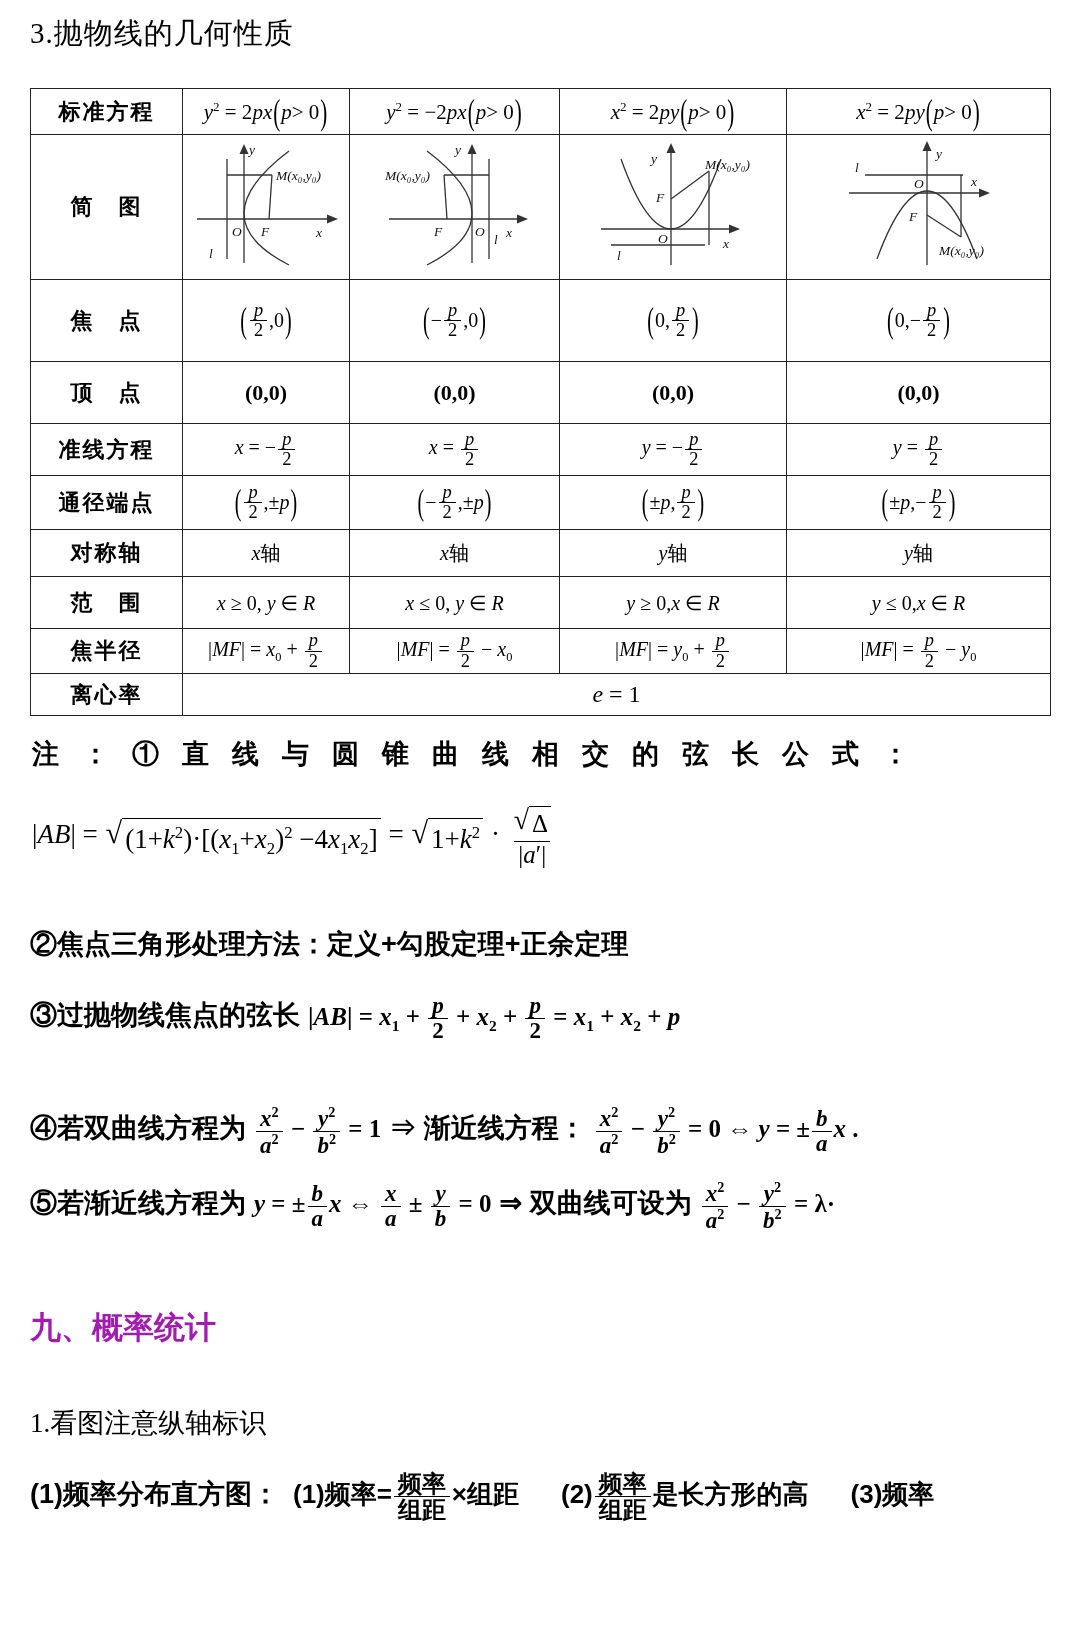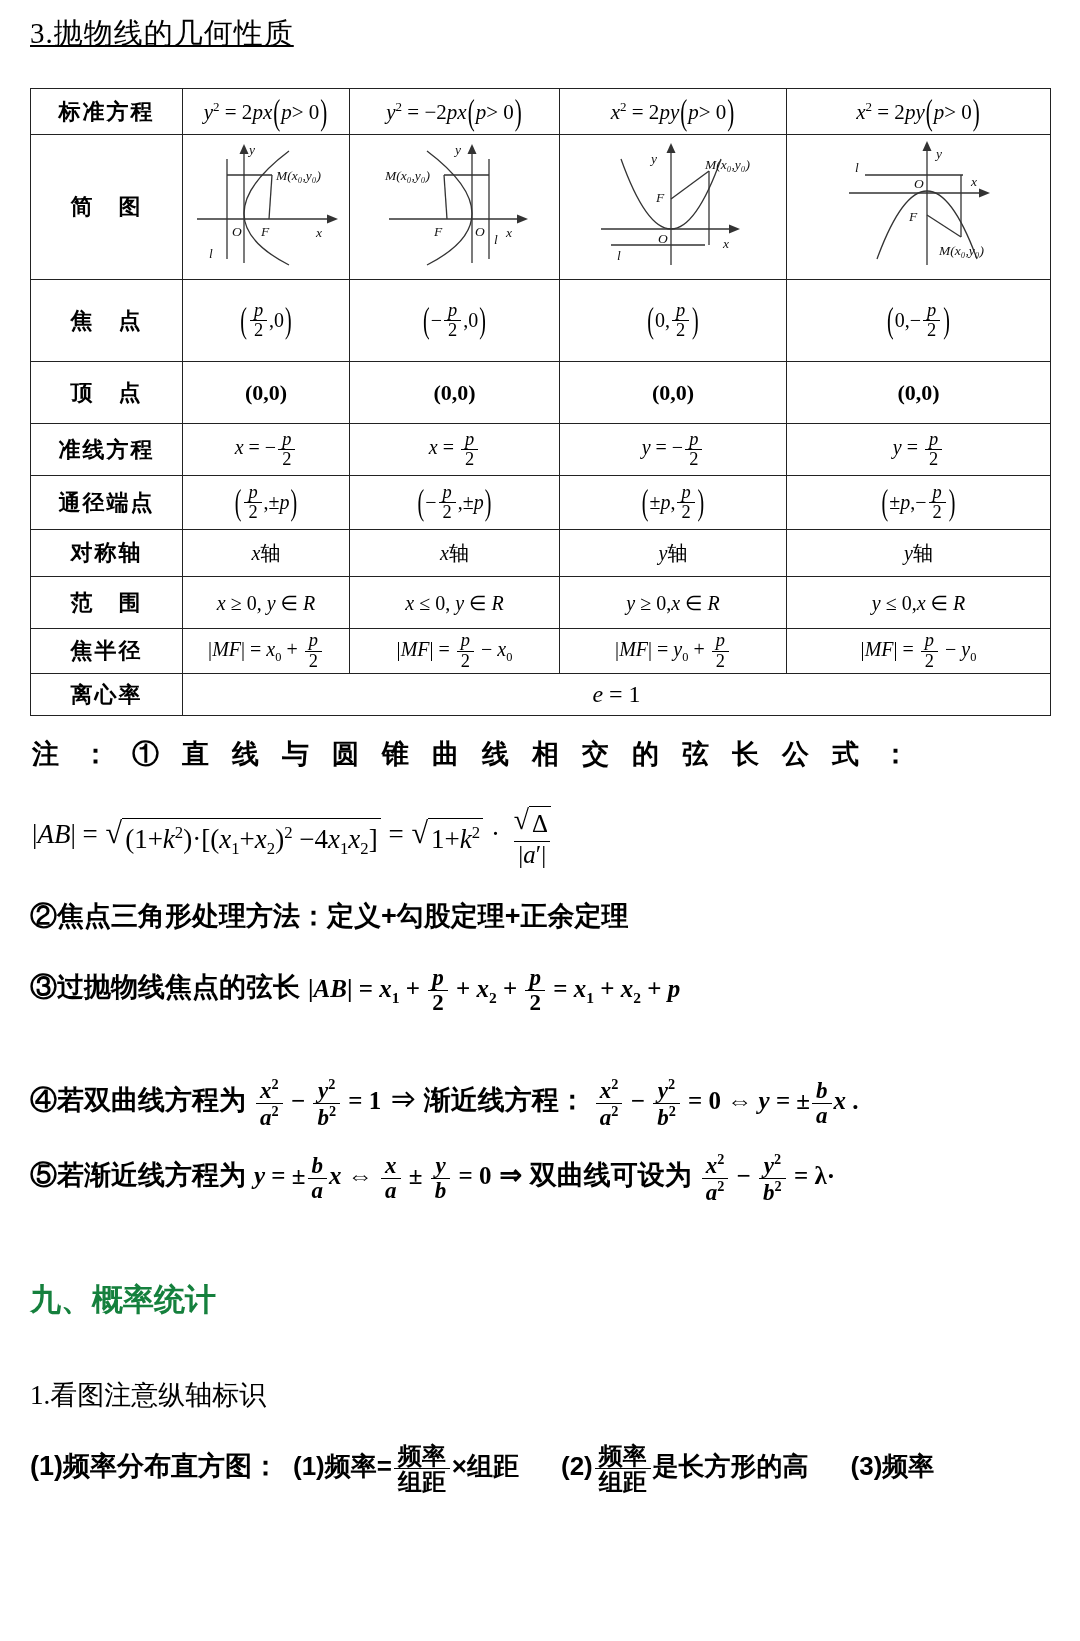--- a/index.html
+++ b/index.html
@@ -2,21 +2,21 @@
 <html><head>
 <meta charset="utf-8">
 <style>
   html,body{margin:0;padding:0;background:#fff;}
   body{width:1080px;height:1641px;overflow:hidden;color:#000;
        font-family:"Liberation Sans",sans-serif;}
   .page{padding:10px 30px 0 30px;position:relative;}
 
   
   .doc-title{font-family:"Liberation Serif",serif;font-size:29px;font-weight:400;
-             margin:4px 0 0 0;letter-spacing:1px;text-decoration:underline;}
+             margin:4px 0 0 0;letter-spacing:1px;}
 
   
   table.props{border-collapse:collapse;width:1020px;margin-top:34px;table-layout:fixed;}
   table.props td{border:1.5px solid #222;text-align:center;vertical-align:middle;
                  padding:2px 4px;overflow:hidden;}
   td.rowlabel{font-weight:bold;font-size:22px;letter-spacing:2px;}
   td.def-cell{text-align:left;font-size:19px;font-weight:bold;padding-left:22px;letter-spacing:0.5px;}
   td.ecc-cell{text-align:left;padding-left:185px;}
   .math{font-family:"Liberation Serif",serif;font-size:20px;white-space:nowrap;}
   .math i{font-style:italic;font-family:"Liberation Serif",serif;}
@@ -42,21 +42,21 @@
   .sketch-svg line,.sketch-svg path{stroke:#333;stroke-width:1.3;fill:none;}
   .sketch-svg polygon{fill:#333;stroke:none;}
   .sketch-svg text{font-family:"Liberation Serif",serif;font-style:italic;
                    font-size:13.5px;fill:#111;}
 
   
   .note-intro{margin:20px 0 0 2px;font-size:27px;font-weight:bold;letter-spacing:23px;white-space:nowrap;}
   .chord-formula{margin:34px 0 0 2px;font-size:27px;}
   .note-line{margin-top:0;font-size:27px;font-weight:bold;white-space:nowrap;}
   .note-line .math{font-weight:bold;font-size:25px;}
-  .n2{margin-top:30px;}
+  .n2{margin-top:58px;}
   .n3{margin-top:32px;}
   .n4{margin-top:62px;}
   .n5{margin-top:22px;}
   .mgap{margin-left:8px;margin-right:8px;}
 
   
   .section-heading{margin:74px 0 0 0;font-size:31px;font-weight:bold;}
   .sub-line{margin-top:56px;font-size:27px;font-family:"Liberation Serif",serif;}
   .hist-line{margin-top:30px;font-size:27px;font-weight:bold;white-space:nowrap;}
   .hist-line .math{font-weight:bold;font-size:26px;font-family:"Liberation Sans",sans-serif;}
@@ -323,21 +323,21 @@
           <span class="fden"><i>b</i></span>
         </span> = 0</span><span>⇒ 双曲线可设为</span><span class="math mgap"><span class="frac">
           <span class="fnum"><i>x</i><sup>2</sup></span>
           <span class="fden"><i>a</i><sup>2</sup></span>
         </span> − <span class="frac">
           <span class="fnum"><i>y</i><sup>2</sup></span>
           <span class="fden"><i>b</i><sup>2</sup></span>
         </span> = λ·</span>
   </div>
 
-  <div class="section-heading" style="color: #15803d;">九、概率统计</div>
+  <div class="section-heading" style="color: #a21caf;">九、概率统计</div>
 
   <div class="sub-line">1.看图注意纵轴标识</div>
 
   <div class="hist-line">
     <span class="hist-seg" style="margin-right:14px">(1)频率分布直方图：</span><span class="math hist-seg">(1)频率=<span class="frac">
           <span class="fnum">频率</span>
           <span class="fden">组距</span>
         </span>×组距</span><span class="math hist-seg">(2)<span class="frac">
           <span class="fnum">频率</span>
           <span class="fden">组距</span>

